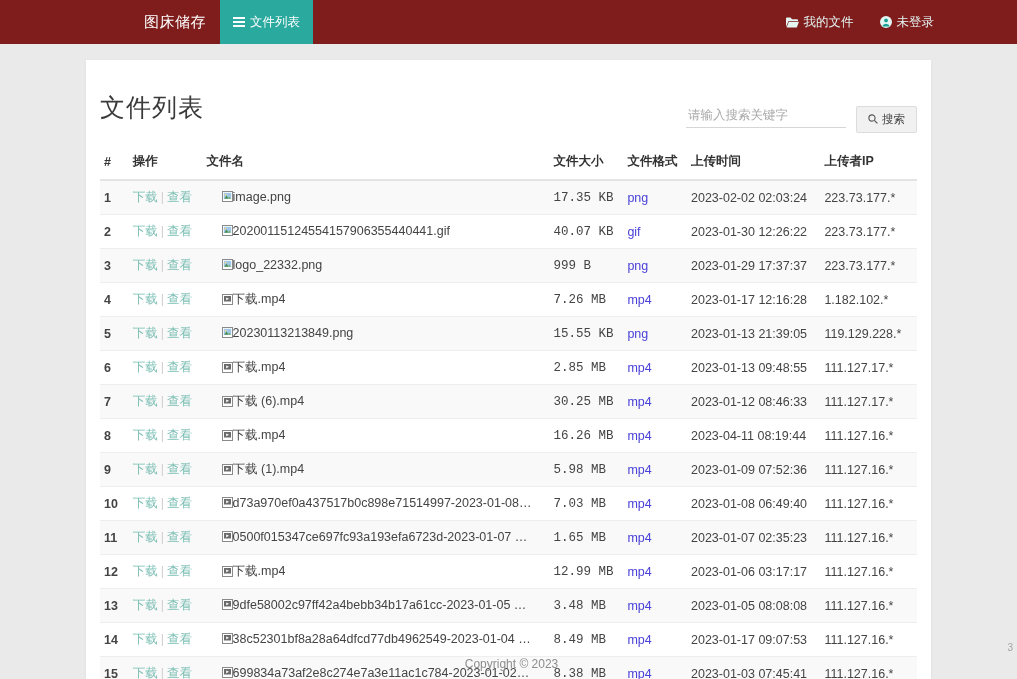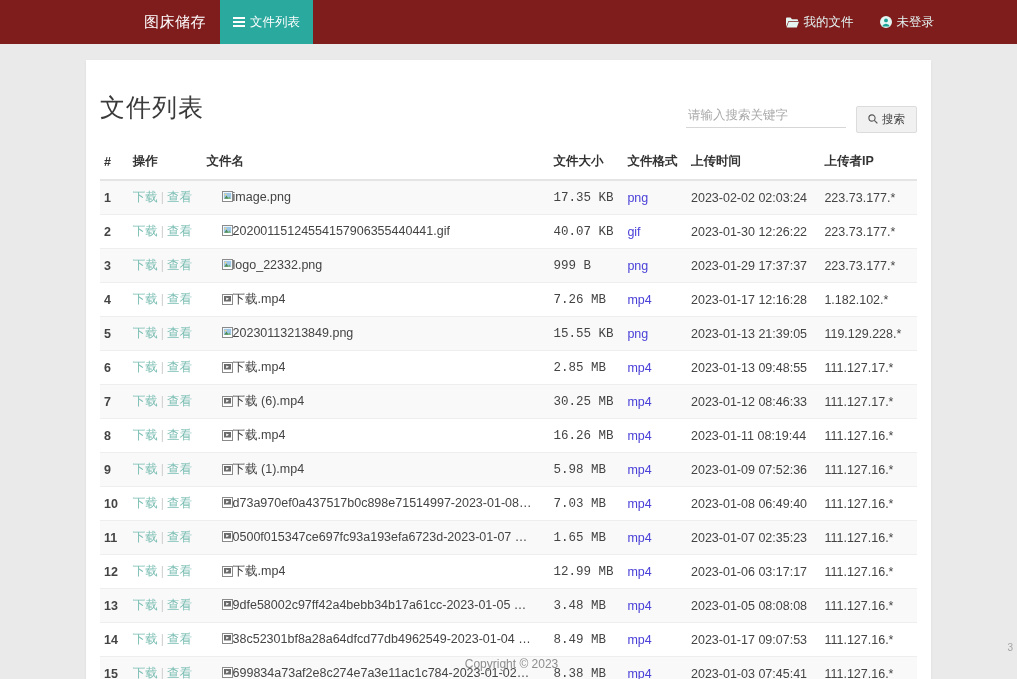--- a/index.html
+++ b/index.html
@@ -388,21 +388,21 @@
                     <svg width="11" height="11" viewBox="0 0 11 11">
                       <rect x="0.5" y="0.5" width="10" height="10" fill="#fff" stroke="#8a8a8a"></rect>
                       <rect x="2" y="2" width="7" height="5.5" fill="#6b6b6b"></rect>
                       <polygon points="4.2,3.4 7,4.8 4.2,6.2" fill="#ffffff"></polygon>
                     </svg>
                   </span>
                   <span class="label">下载.mp4</span>
                 </span></td>
               <td class="col-size">16.26 MB</td>
               <td class="col-fmt"><a class="fmt-link">mp4</a></td>
-              <td class="col-time">2023-01-11 08:19:44</td>
+              <td class="col-time">2023-04-11 08:19:44</td>
               <td class="col-ip">111.127.16.*</td>
             </tr>
             <tr>
               <td class="col-idx">9</td>
               <td class="col-act"><a class="act-link">下载</a><span class="act-sep">|</span><a class="act-link">查看</a></td>
               <td class="col-name"><span class="fname">
                   <span class="fico">
                     <svg width="11" height="11" viewBox="0 0 11 11">
                       <rect x="0.5" y="0.5" width="10" height="10" fill="#fff" stroke="#8a8a8a"></rect>
                       <rect x="2" y="2" width="7" height="5.5" fill="#6b6b6b"></rect>

